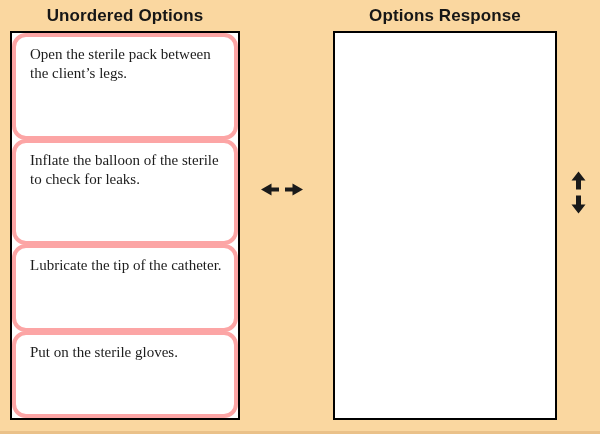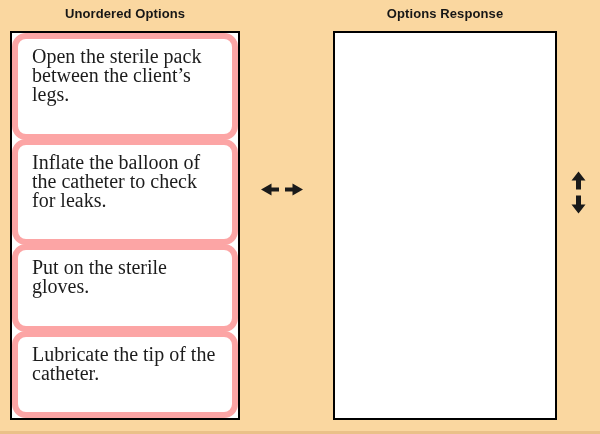--- a/index.html
+++ b/index.html
@@ -10,21 +10,21 @@
   }
   #page {
     position: relative;
     width: 600px; height: 434px;
     background: #FAD7A0;
     overflow: hidden;
   }
   .panel-title {
     position: absolute;
     top: 6px;
-    font-size: 13px;
+    font-size: 17px;
     font-weight: bold;
     color: #161616;
     text-align: center;
     letter-spacing: 0.1px;
   }
   #title-unordered { left: 10px; width: 230px; }
   #title-ordered   { left: 333px; width: 224px; }
 
   .options-panel {
     position: absolute;
@@ -34,25 +34,25 @@
     background: #FFFFFF;
     border: 2px solid #000000;
     display: flex;
     flex-direction: column;
     overflow: hidden;
   }
   .option-card {
     flex: 1 1 auto;
     box-sizing: border-box;
     background: #FFFFFF;
-    border: 6px solid #fca5a5;
+    border: 4px solid #fca5a5;
     border-radius: 14px;
     padding: 8px 12px 6px 14px;
     font-family: "Liberation Serif", serif;
-    font-size: 20px;
+    font-size: 15px;
     line-height: 19px;
     color: #1C1C1C;
     cursor: grab;
   }
   .option-card + .option-card { margin-top: -1px; }
 
   .response-box {
     position: absolute;
     left: 333px; top: 31px;
     width: 224px; height: 389px;
@@ -78,23 +78,23 @@
 <body>
 
 <div id="page">
 
   <div class="panel-title" id="title-unordered">Unordered Options</div>
 
   <div class="panel-title" id="title-ordered">Options Response</div>
 
   <div class="options-panel">
     <div class="option-card">Open the sterile pack between the client’s legs.</div>
-    <div class="option-card">Inflate the balloon of the catheter to check for leaks.</div>
+    <div class="option-card">Inflate the balloon of the sterile to check for leaks.</div>
+    <div class="option-card">Lubricate the tip of the catheter.</div>
     <div class="option-card">Put on the sterile gloves.</div>
-    <div class="option-card">Lubricate the tip of the catheter.</div>
   </div>
 
   <div class="response-box"></div>
 
   <div class="icon-wrap" id="icon-horizontal">
     <svg width="44" height="15" viewBox="0 0 44 15" xmlns="http://www.w3.org/2000/svg">
       <path class="arrow-fill" d="M1 7.5 L11.5 1.5 L11.5 5.5 L19 5.5 L19 9.5 L11.5 9.5 L11.5 13.5 Z"></path>
       <path class="arrow-fill" d="M43 7.5 L32.5 1.5 L32.5 5.5 L25 5.5 L25 9.5 L32.5 9.5 L32.5 13.5 Z"></path>
     </svg>
   </div>

